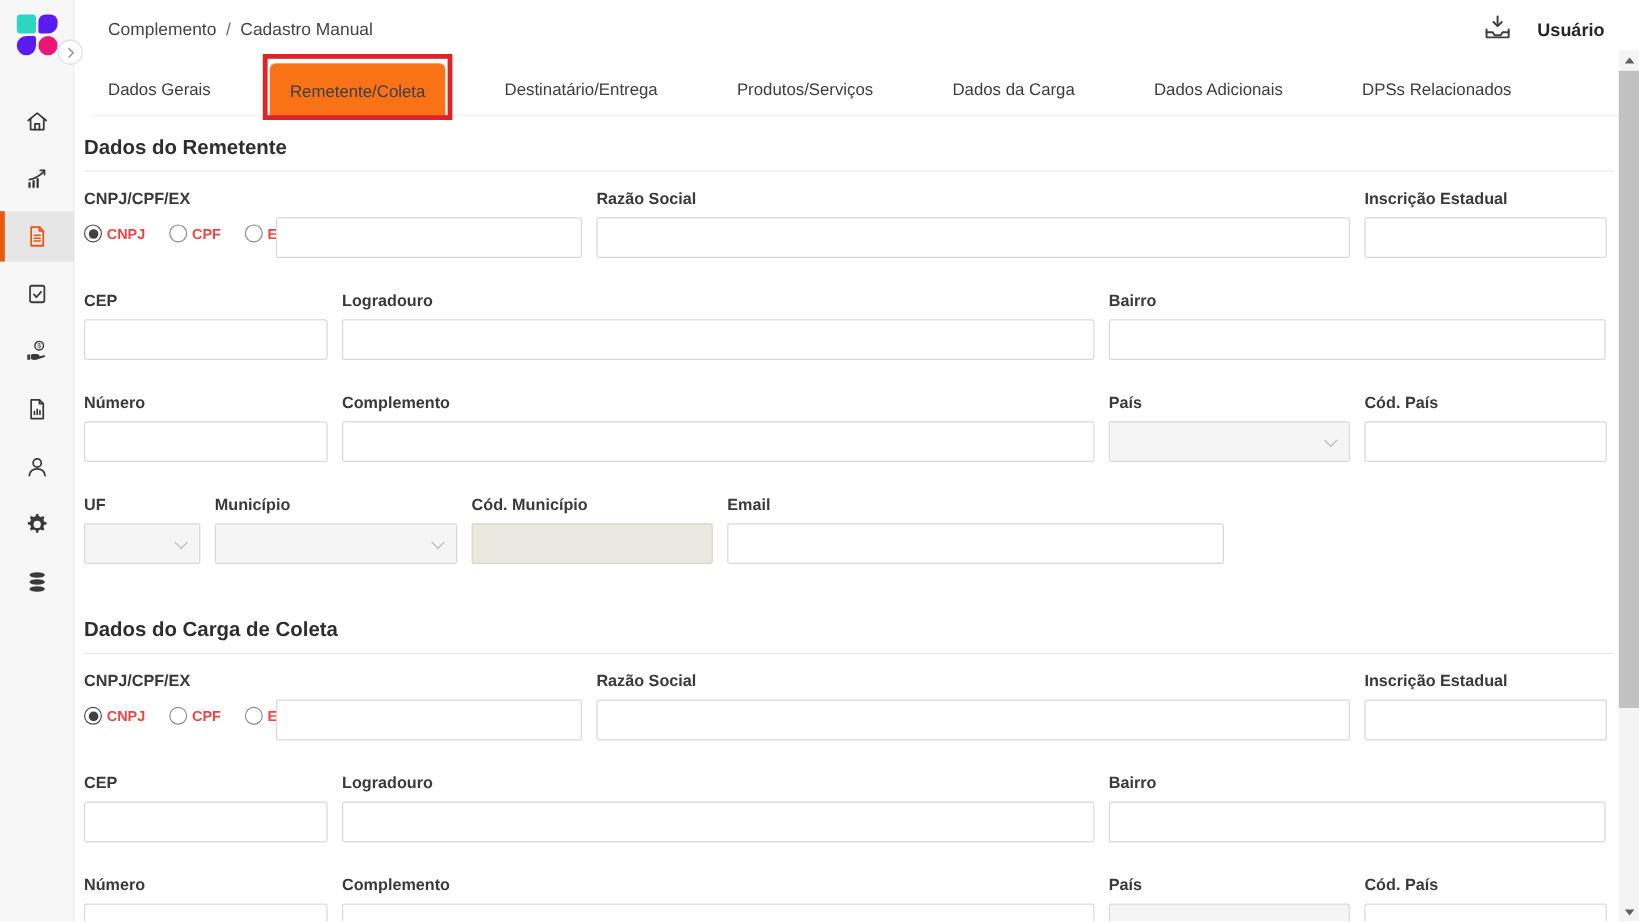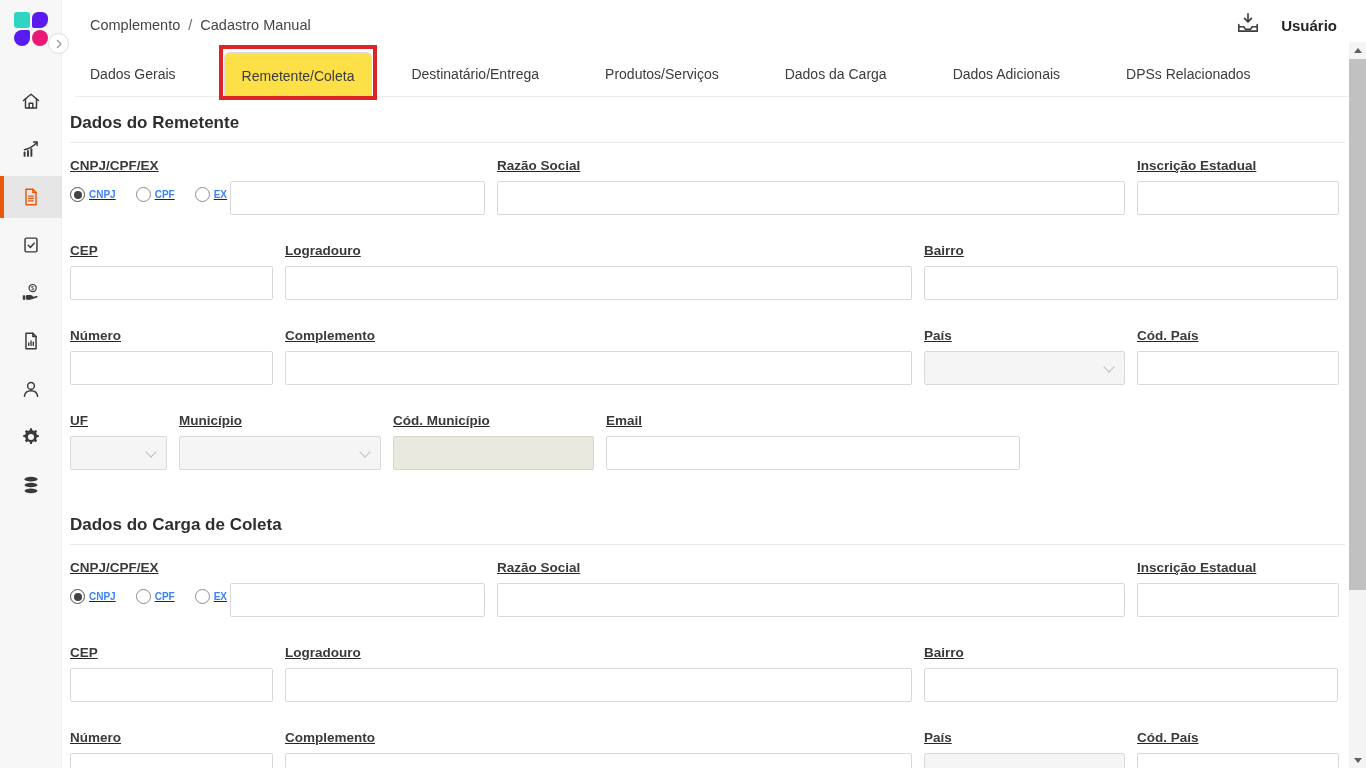--- a/index.html
+++ b/index.html
@@ -39,57 +39,57 @@
   .header-right { position:absolute; right:29px; top:10px; display:flex;
                   align-items:center; gap:20px; }
   .user-label { font-size:15px; font-weight:700; color:#262626; }
 
   
   .tabbar { position:absolute; left:75px; top:52px; width:1287px; height:45px;
             display:flex; align-items:center; padding-left:15px;
             border-bottom:1px solid #ededed; background:#fff; z-index:2;gap:30px; }
   .tab { font-size:14px; color:#3c3c3c; margin-right:36px; height:45px;
          display:flex; align-items:center; white-space:nowrap; cursor:pointer; }
-  .tab.active { background:#fde047; border:1px solid #dcdcdc; border-bottom:none;
+  .tab.active { background:#f97316; border:1px solid #dcdcdc; border-bottom:none;
                 border-radius:6px 6px 0 0; padding:0 17px; height:46px;
-                margin-left:-18px; margin-right:9px; margin-bottom:-2px;
+                margin-left:-18px; margin-right:18px; margin-bottom:-2px;
                 position:relative; z-index:2; }
   .highlight-box { position:absolute; left:-6px; right:-6px; top:-8px; bottom:-2px;
                    border:4px solid #dd2427; pointer-events:none; z-index:4; }
 
   
   .content { position:absolute; left:62px; top:97px; width:1287px; height:671px;
              overflow:hidden; background:#fff; padding:0 4px 0 8px; }
   .section-title { font-size:17px; font-weight:700; color:#2e2e2e; margin-top:16px;
                    padding-bottom:9px; border-bottom:1px solid #e9e9e9; }
   .section-title.second { margin-top:45px; }
   .form-row { display:flex; margin-top:28px; }
   .form-row.first { margin-top:15px; }
-  .f { display:flex; flex-direction:column;text-decoration:underline; }
+  .f { display:flex; flex-direction:column; }
   .f + .f { margin-left:12px; }
   .f label { font-size:13.5px; font-weight:700; color:#3a3a3a; margin-bottom:7px;
              height:16px; white-space:nowrap; }
   .ctl { height:34px; border:1px solid #d9d9d9; border-radius:2px; background:#fff;
          font-family:"Liberation Sans",sans-serif; font-size:14px; padding:0 10px;
          color:#262626; width:100%; outline:none; }
   .ctl.ro { background:#e9e9e0; border-color:#d6d6cb; }
   .select { height:34px; border:1px solid #d9d9d9; border-radius:2px; background:#f5f5f5;
             position:relative; }
   .chev { position:absolute; right:11px; top:11px; width:8px; height:8px;
           border-right:1.6px solid #bfbfbf; border-bottom:1.6px solid #bfbfbf;
           transform:rotate(45deg); }
   .ctl-row { display:flex; align-items:center; height:34px; }
   .radios { display:flex; align-items:center; width:160px; }
   .radio { display:flex; align-items:center; margin-right:20px; cursor:pointer; }
   .rb { width:15px; height:15px; border-radius:50%; border:1px solid #8c8c8c;
         background:#fff; margin-right:4px; position:relative; flex:none; }
   .rb.checked { border-color:#4d4d4d; }
   .rb.checked::after { content:""; position:absolute; left:2.5px; top:2.5px;
         width:8px; height:8px; border-radius:50%; background:#424242; }
-  .radio span.rl { font-size:10px; font-weight:700; color:#3b82f6; }
+  .radio span.rl { font-size:12px; font-weight:700; color:#ef4444; }
 
   
   .w97{width:97px;flex:none}.w201{width:201px;flex:none}
   .w202{width:202px;flex:none}.w203{width:203px;flex:none}.w255{width:255px;flex:none}
   .w309{width:309px;flex:none}.w414{width:414px;flex:none}.w415{width:415px;flex:none}
   .w627{width:627px;flex:none}.w628{width:628px;flex:none}
 
   
   .scrollbar { position:absolute; right:0; top:42px; bottom:0; width:17px;
                background:#f4f4f4; z-index:8; }

